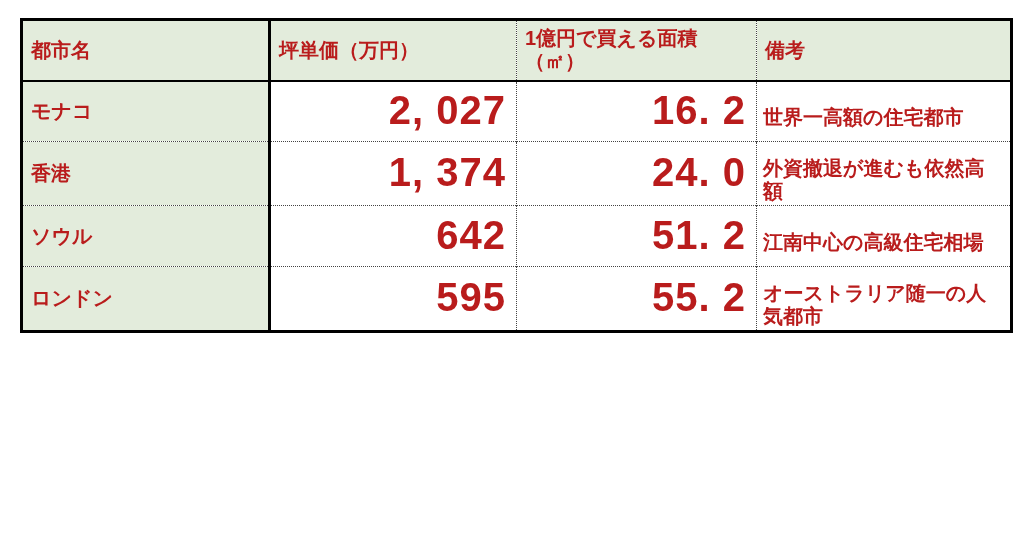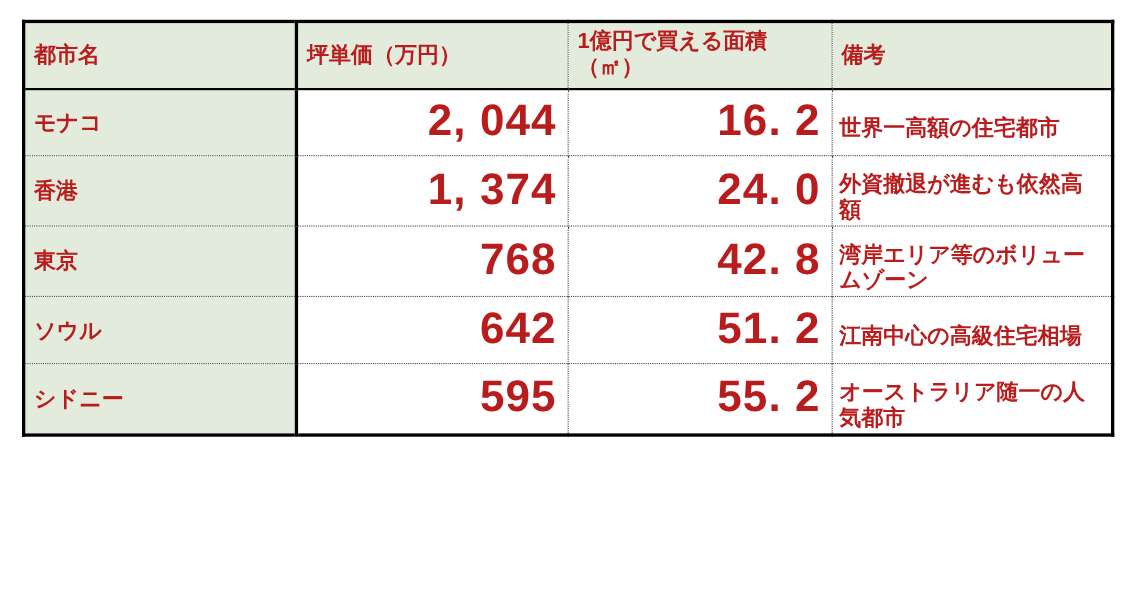--- a/index.html
+++ b/index.html
@@ -91,46 +91,39 @@
         <th>都市名</th>
         <th>坪単価（万円）</th>
         <th>1億円で買える面積
 （㎡）</th>
         <th>備考</th>
       </tr>
     </thead>
     <tbody>
         <tr>
       <td class="c-city">モナコ</td>
-      <td class="c-price num">2, 044</td>
+      <td class="c-price num">2, 027</td>
       <td class="c-area num">16. 2</td>
       <td class="c-note">世界一高額の住宅都市</td>
     </tr>
         <tr>
       <td class="c-city">香港</td>
       <td class="c-price num">1, 374</td>
       <td class="c-area num">24. 0</td>
       <td class="c-note">外資撤退が進むも依然高
 額</td>
     </tr>
         <tr>
-      <td class="c-city">東京</td>
-      <td class="c-price num">768</td>
-      <td class="c-area num">42. 8</td>
-      <td class="c-note">湾岸エリア等のボリュー
-ムゾーン</td>
-    </tr>
-        <tr>
       <td class="c-city">ソウル</td>
       <td class="c-price num">642</td>
       <td class="c-area num">51. 2</td>
       <td class="c-note">江南中心の高級住宅相場</td>
     </tr>
         <tr>
-      <td class="c-city">シドニー</td>
+      <td class="c-city">ロンドン</td>
       <td class="c-price num">595</td>
       <td class="c-area num">55. 2</td>
       <td class="c-note">オーストラリア随一の人
 気都市</td>
     </tr>
       </tbody>
   </table>
 
 </div>
 

